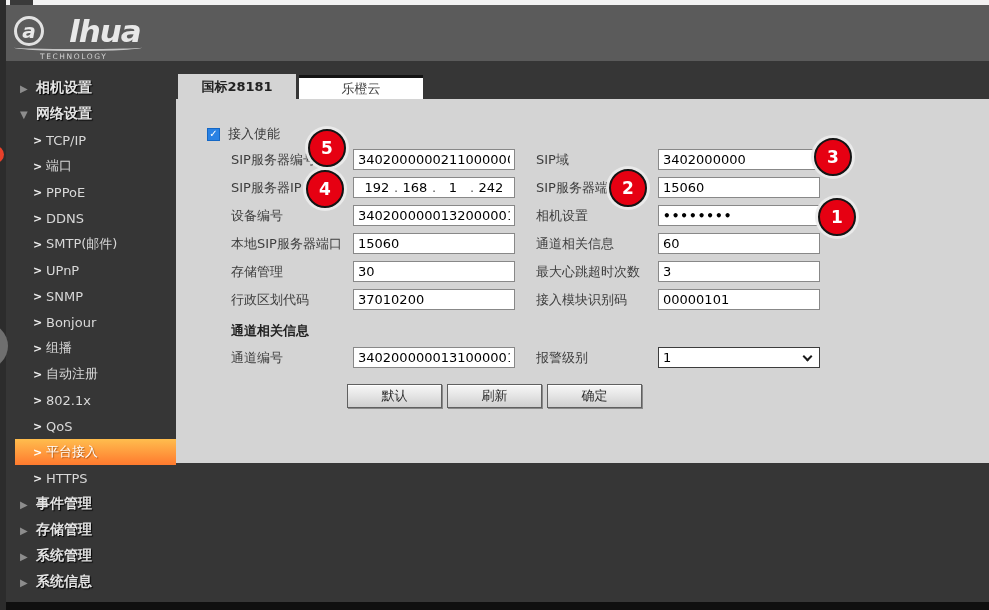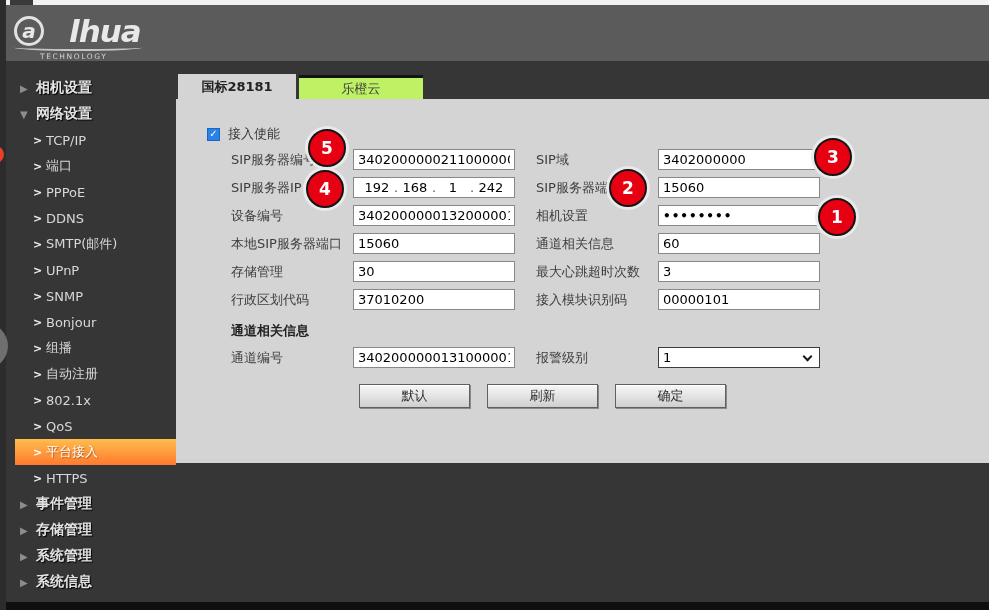--- a/index.html
+++ b/index.html
@@ -31,21 +31,21 @@
   .sb-sub{padding-left:27px;}
   .sb-sub .sb-arrow{width:13px;color:#efefef;font-size:11px;font-weight:bold;}
   .sb-sub .sb-label{color:#d8d8d8;font-size:13px;}
   .sb-active{margin-left:9px;padding-left:18px;background:linear-gradient(#ffbd4e,#ff7a2e);}
   .sb-active .sb-label{color:#fff;text-shadow:1px 1px 1px rgba(120,50,0,.6);}
   .sb-active .sb-arrow{color:#fff;}
 
   
   .tab{position:absolute;display:flex;align-items:center;justify-content:center;font-size:13px;cursor:pointer;}
   .tab-active{left:178px;top:74px;width:118px;height:25px;background:#d4d4d4;color:#222;font-weight:bold;z-index:2;}
-  .tab-inactive{left:299px;top:75px;width:124px;height:24px;background:#bef264;border-top:3px solid #141414;color:#3f3f3f;}
+  .tab-inactive{left:299px;top:75px;width:124px;height:24px;background:#ffffff;border-top:3px solid #141414;color:#3f3f3f;}
 
   
   .panel{position:absolute;left:176px;top:99px;width:813px;height:364px;background:#d4d4d4;}
   .enable-row{position:absolute;left:31px;top:26px;display:flex;align-items:center;}
   .checkbox{width:13px;height:13px;background:#2a82e4;border:1px solid #1467c5;display:inline-flex;
     align-items:center;justify-content:center;cursor:pointer;}
   .checkbox .check{color:#fff;font-size:10px;font-weight:bold;line-height:10px;}
   .enable-label{margin-left:8px;font-size:13px;color:#3a3a3a;}
 
   .form-row{position:absolute;height:21px;display:flex;align-items:center;gap:9px;}
@@ -57,23 +57,23 @@
     font-size:13px;color:#000;padding:0 6px;}
   .ip-box .oct{flex:1;text-align:center;}
   .ip-box .dot{width:4px;text-align:center;color:#555;}
   .select-box{position:relative;width:162px;height:21px;border:1px solid #3c3c3c;background:#fff;
     font-size:13px;color:#000;display:flex;align-items:center;padding:0 4px;cursor:pointer;}
   .select-box .chev{position:absolute;right:8px;top:5px;width:7px;height:7px;
     border-right:2px solid #1a1a1a;border-bottom:2px solid #1a1a1a;transform:rotate(45deg);}
   .section-header{position:absolute;left:55px;top:223px;font-size:13px;font-weight:bold;color:#222;}
 
   .btn-row{position:absolute;left:171px;top:285px;display:flex;gap:5px;}
-  .btn{width:111px;height:24px;background:linear-gradient(#f7f7f7,#e6e6e6 45%,#cfcfcf);
+  .btn{width:95px;height:24px;background:linear-gradient(#f7f7f7,#e6e6e6 45%,#cfcfcf);
     border:1px solid #606060;box-shadow:1px 1px 0 rgba(0,0,0,.35), inset 0 1px 0 #fff;
-    font-size:13px;color:#2b2b2b;display:flex;align-items:center;justify-content:center;cursor:pointer;margin-left:12px;}
+    font-size:13px;color:#2b2b2b;display:flex;align-items:center;justify-content:center;cursor:pointer;}
 
   
   .annot{position:absolute;width:38px;height:38px;border-radius:50%;background:#e60012;
     border:2px solid #141414;box-shadow:0 0 0 3px rgba(235,235,235,.92);
     display:flex;align-items:center;justify-content:center;z-index:10;}
   .annot span{color:#fff;font-weight:bold;font-size:17px;}
 
   
   .edge-red{position:absolute;left:-13px;top:146px;width:17px;height:17px;border-radius:50%;background:#e8402a;z-index:4;}
   .edge-gray{position:absolute;left:-38px;top:323px;width:46px;height:46px;border-radius:50%;background:#6f6f6f;z-index:4;}

